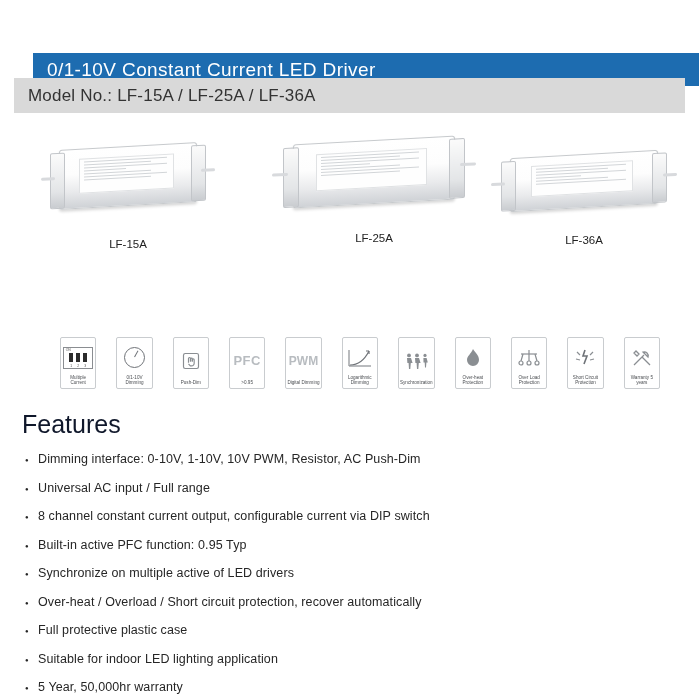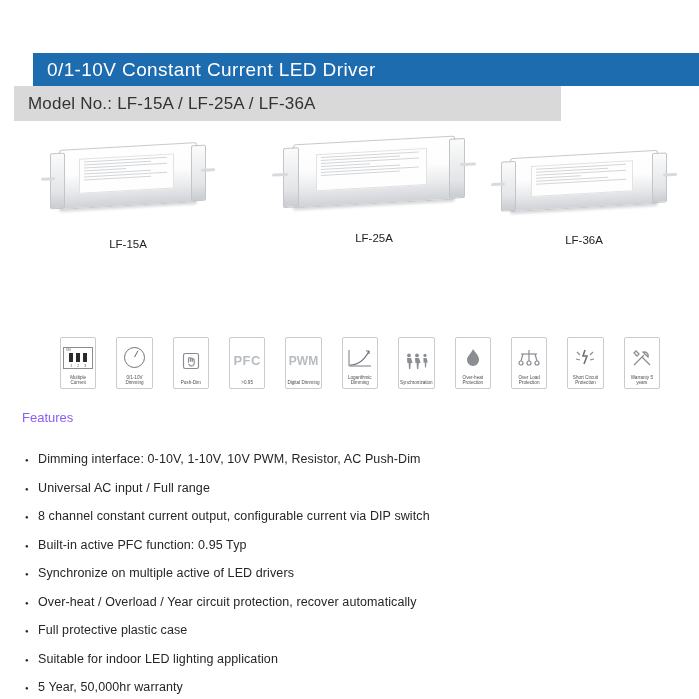--- a/index.html
+++ b/index.html
@@ -30,22 +30,22 @@
   .title-bar .title-text {
     color: #ffffff;
     font-size: 19px;
     letter-spacing: 0.4px;
     padding-left: 14px;
     font-weight: 400;
   }
   .model-bar {
     position: absolute;
     left: 14px;
-    top: 86px;
-    width: 547px;
+    top: 78px;
+    width: 671px;
     height: 35px;
     background: #d9d9d9;
     display: flex;
     align-items: center;
   }
   .model-bar .model-text {
     color: #333333;
     font-size: 17px;
     padding-left: 14px;
     letter-spacing: 0.2px;
@@ -212,22 +212,22 @@
   }
   .curve {
     width: 26px; height: 20px;
   }
 
   
   .features-title {
     position: absolute;
     left: 22px;
     top: 410px;
-    font-size: 13px;
-    color: #8b5cf6;
+    font-size: 25px;
+    color: #0f172a;
   }
   .features-list {
     position: absolute;
     left: 25px;
     top: 452px;
     width: 640px;
   }
   .features-list li {
     list-style: none;
     font-size: 12.5px;
@@ -449,17 +449,17 @@
 
 </div>
 
 <div class="features-title">Features</div>
 <ul class="features-list">
   <li>Dimming interface: 0-10V, 1-10V, 10V PWM, Resistor, AC Push-Dim</li>
   <li>Universal AC input / Full range</li>
   <li>8 channel constant current output, configurable current via DIP switch</li>
   <li>Built-in active PFC function: 0.95 Typ</li>
   <li>Synchronize on multiple active of LED drivers</li>
-  <li>Over-heat / Overload / Year circuit protection, recover automatically</li>
+  <li>Over-heat / Overload / Short circuit protection, recover automatically</li>
   <li>Full protective plastic case</li>
   <li>Suitable for indoor LED lighting application</li>
   <li>5 Year, 50,000hr warranty</li>
 </ul>
 
 </body></html>

